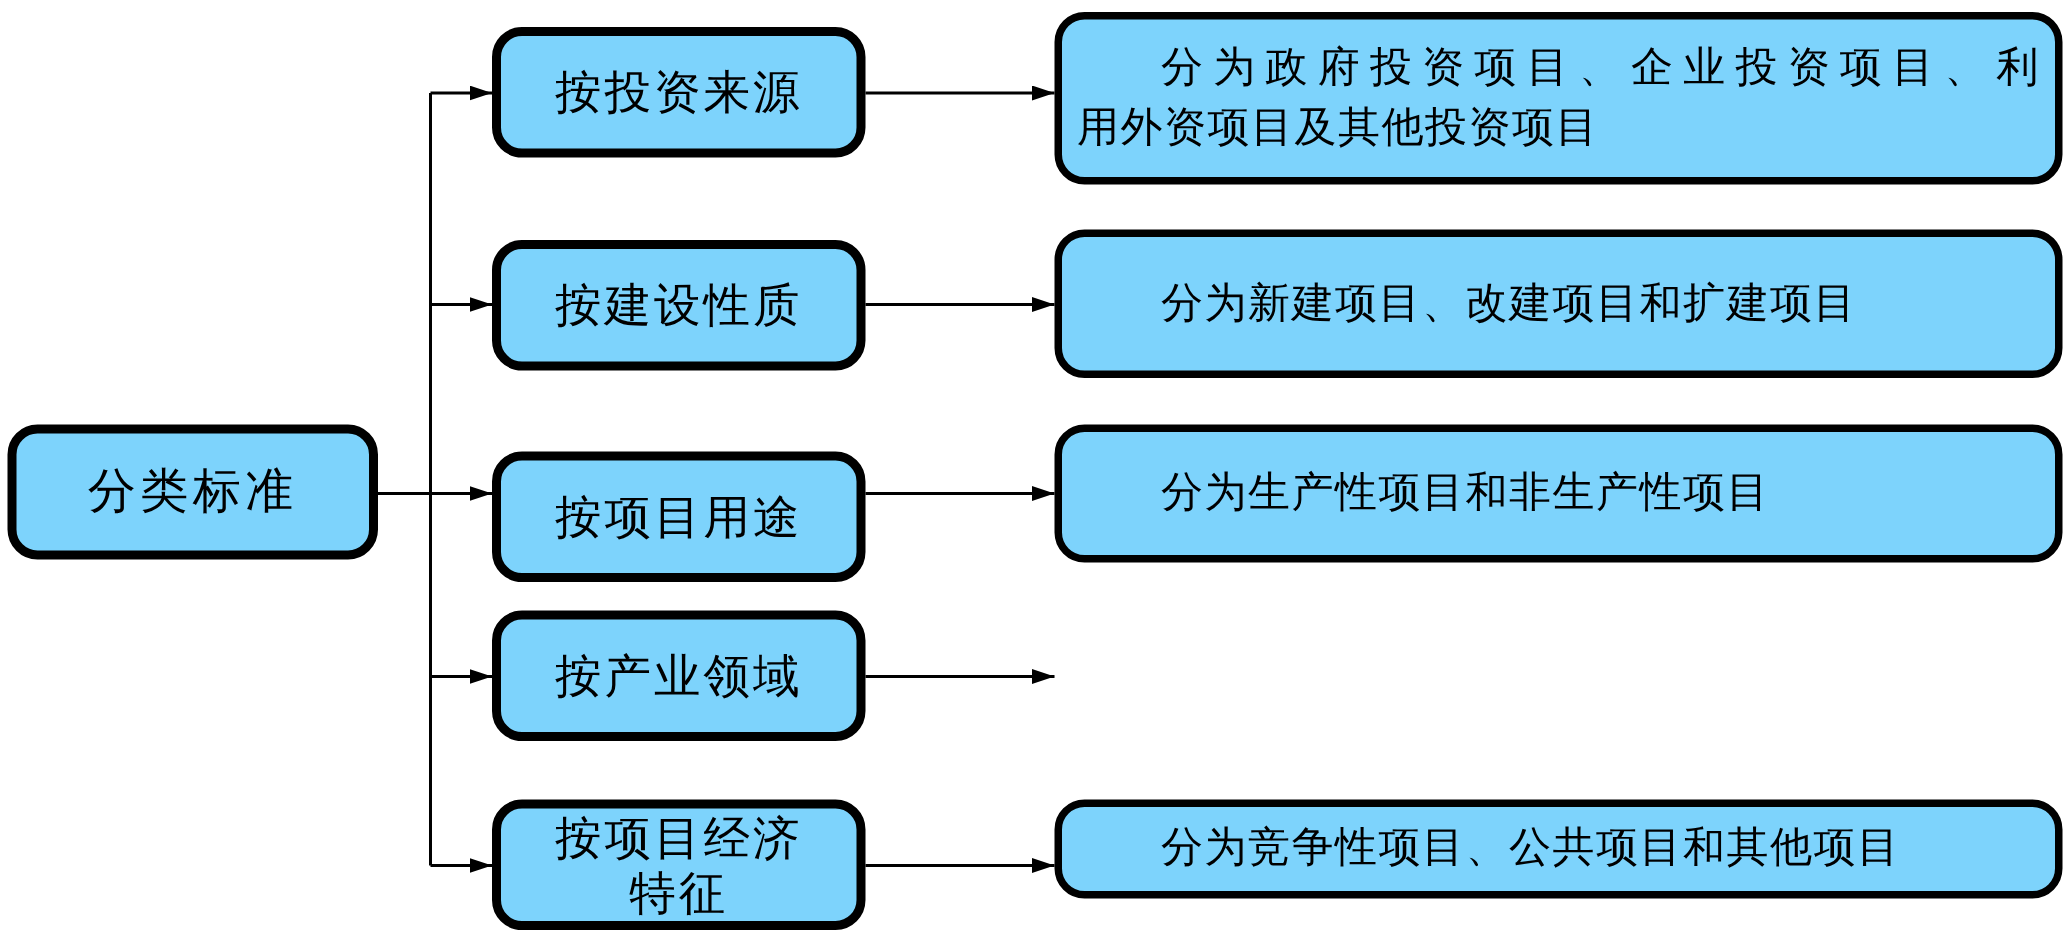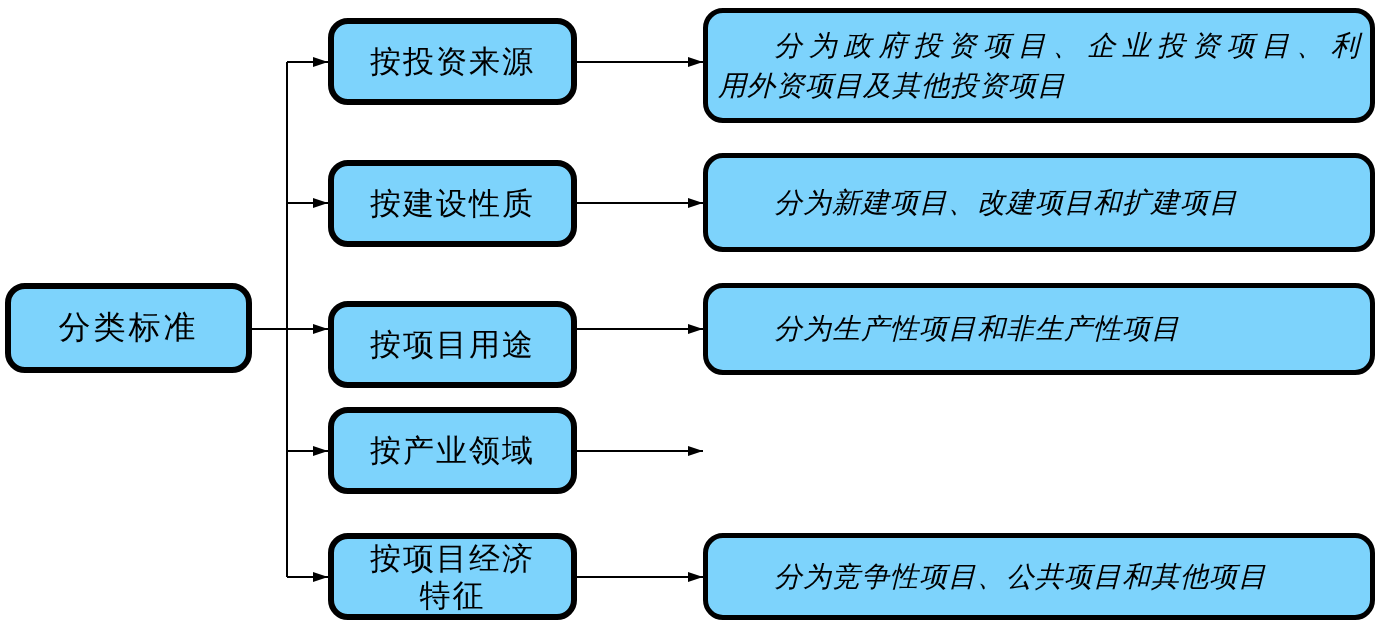--- a/index.html
+++ b/index.html
@@ -14,27 +14,26 @@
     box-sizing:border-box;display:flex;align-items:center;justify-content:center;
   }
   .root{left:5px;top:283px;width:247px;height:90px;font-size:32px;letter-spacing:3px;}
   .mid{left:328px;width:249px;height:87px;font-size:31px;text-align:center;
        white-space:pre-line;line-height:37px;letter-spacing:2px;}
   .m1{top:18px}.m2{top:160px}.m3{top:301px}.m4{top:407px}.m5{top:533px}
   .rbox{
     left:703px;width:672px;border-width:5px;padding:2px 10px;font-size:28px;line-height:40px;
     flex-direction:column;align-items:stretch;justify-content:center;text-align:left;
     letter-spacing:1px;
-    font-style:italic;
   }
   .r1{top:8px;height:115px}
   .r2{top:153px;height:99px}
   .r3{top:283px;height:92px}
   .r4{top:398px;height:112px}
-  .r5{top:533px;height:87px}
+  .r5{top:533px;height:66px}
   .rline{text-indent:2em;}
   .rline.stretch{text-align:justify;text-align-last:justify;}
   .rline2{text-indent:0;}
 </style>
 </head>
 <body>
 
 <div class="canvas">
 
   <svg class="connectors" width="1378" height="624" viewBox="0 0 1378 624" xmlns="http://www.w3.org/2000/svg">

